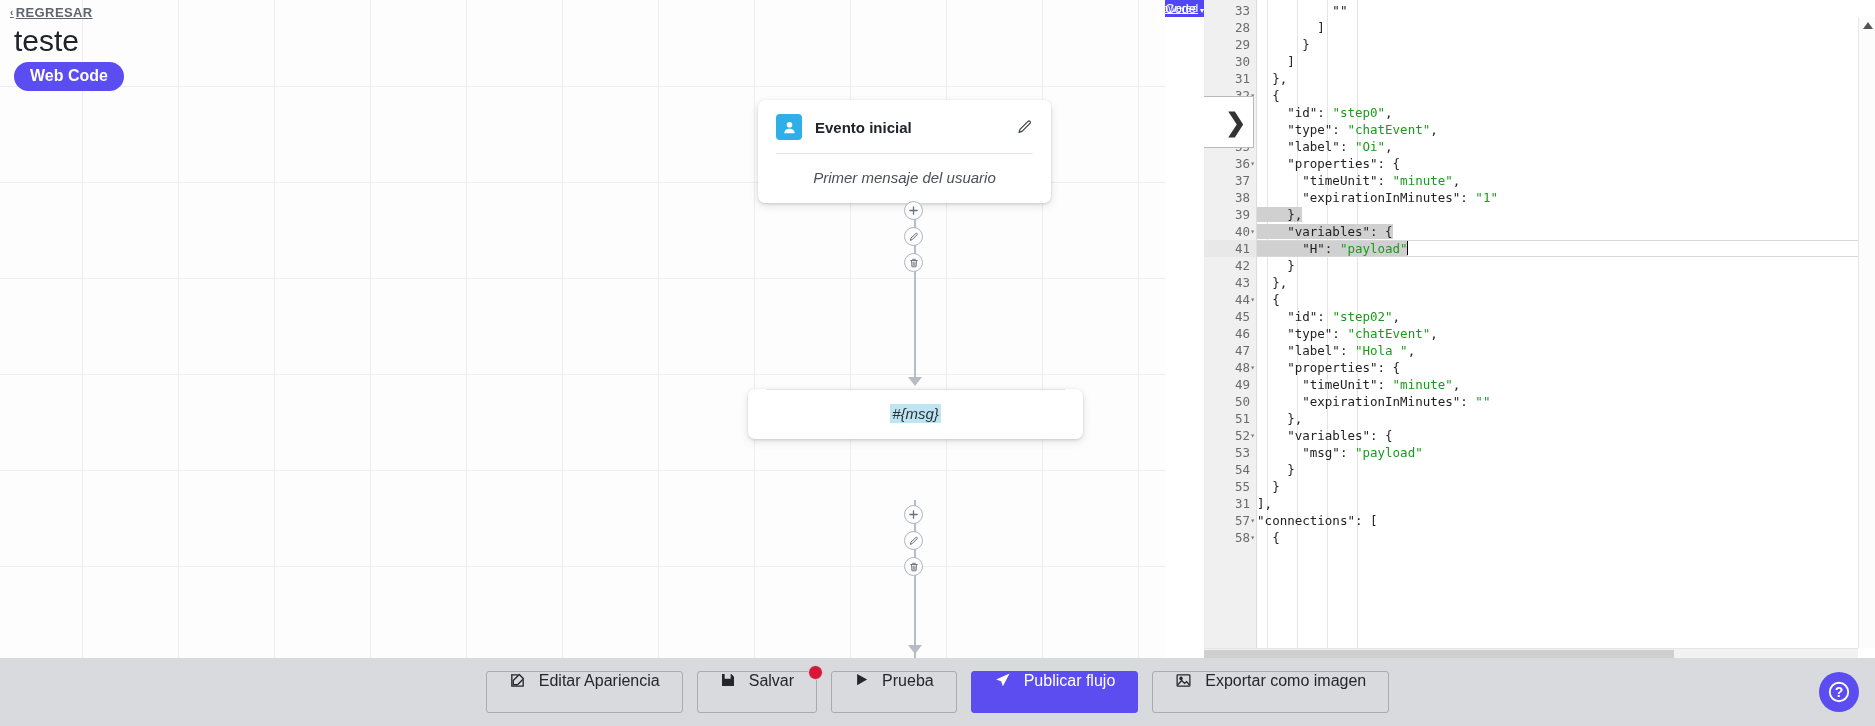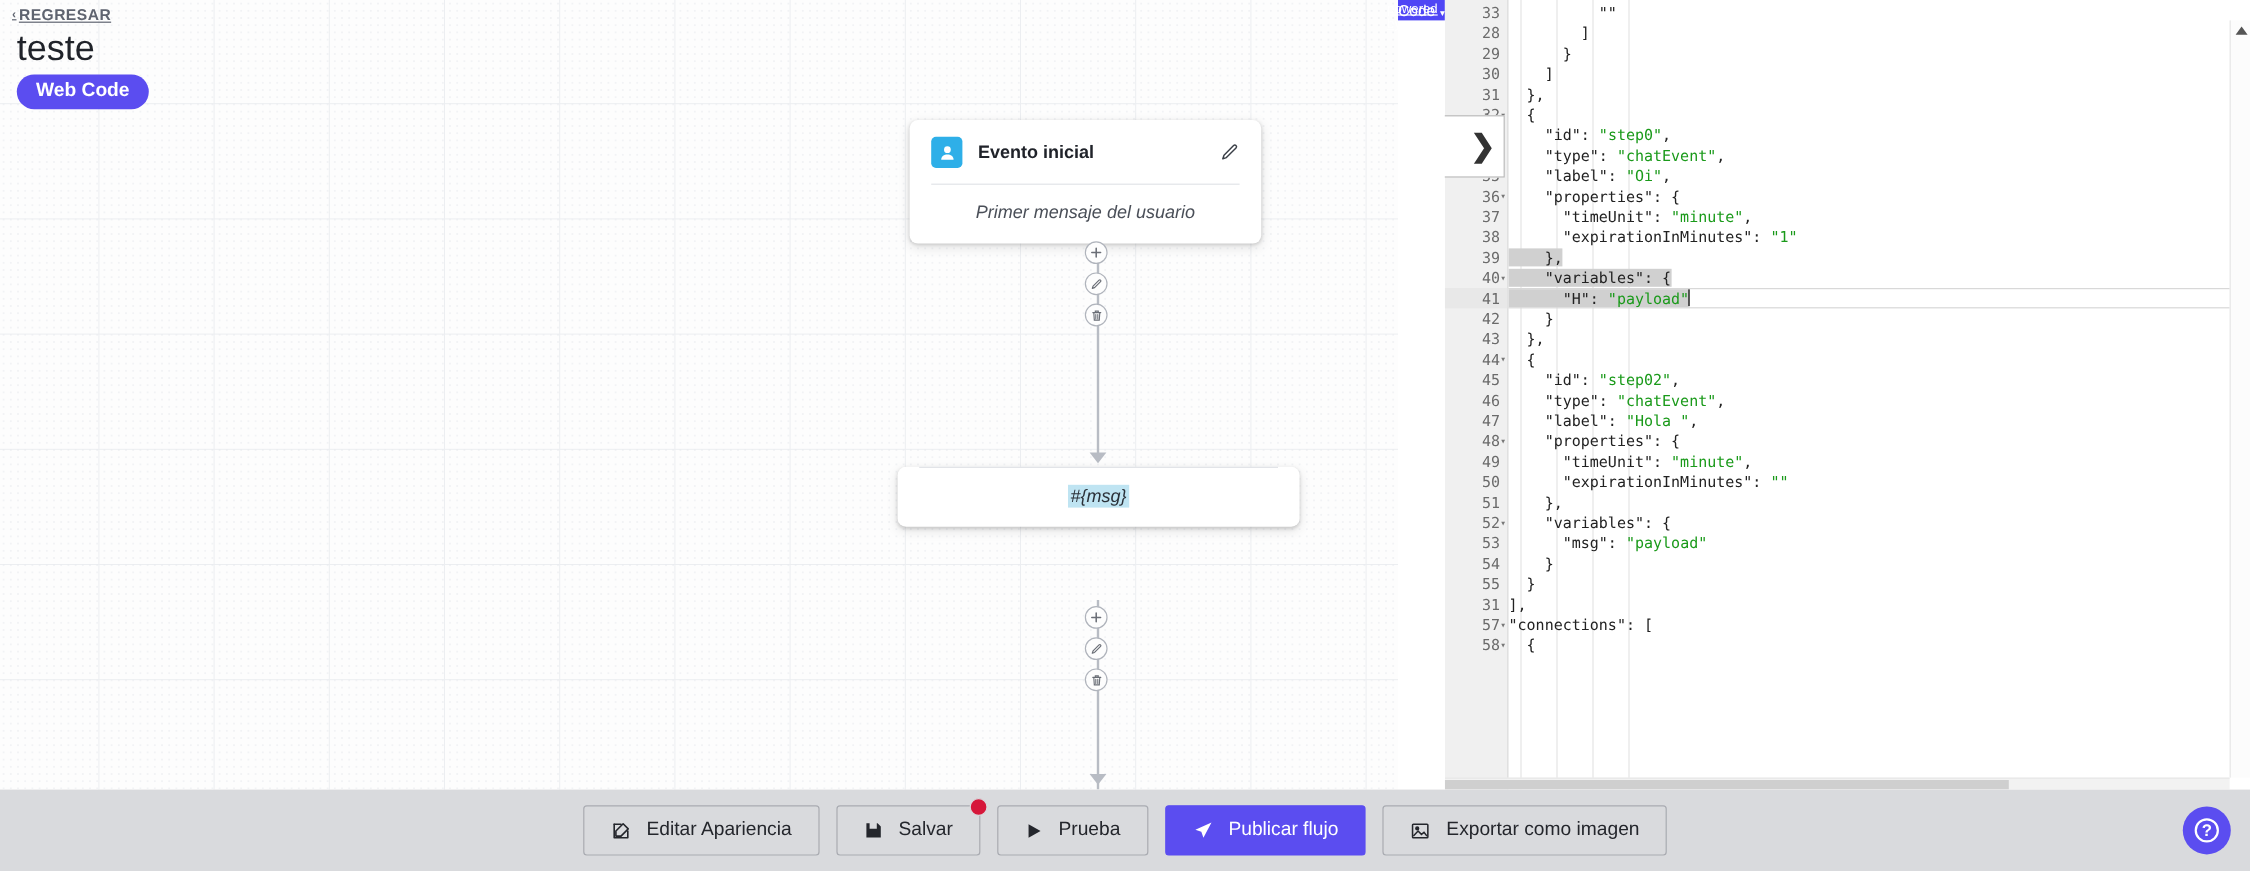--- a/index.html
+++ b/index.html
@@ -152,21 +152,21 @@
   .hsb-thumb { position:absolute; left:0; top:1px; height:8px; width:470px; background:#cfcfcf; }
 
   
   .toolbar {
     position: absolute; left: 0; bottom: 0; width: 1875px; height: 68px;
     background: #d9dadd; display: flex; align-items: center;
     justify-content: center; gap: 14px; z-index: 10;
   }
   .tb {
     position: relative; height: 42px; padding: 0 22px;
-    display: flex; align-items: center; gap: 13px;
+    display: flex; align-items: flex-start; gap: 13px;
     background: transparent; border: 1px solid #a9abb1; border-radius: 3px;
     font-size: 16px; color: #24262c; cursor: pointer;
     font-family: "Liberation Sans", sans-serif;
   }
   .tb.primary { background: #5b4df0; border-color: #5b4df0; color: #fff; }
   .dot {
     position: absolute; right: -7px; top: -7px;
     width: 15px; height: 15px; border-radius: 50%;
     background: #d6173a; border: 1.5px solid #d9dadd;
   }

